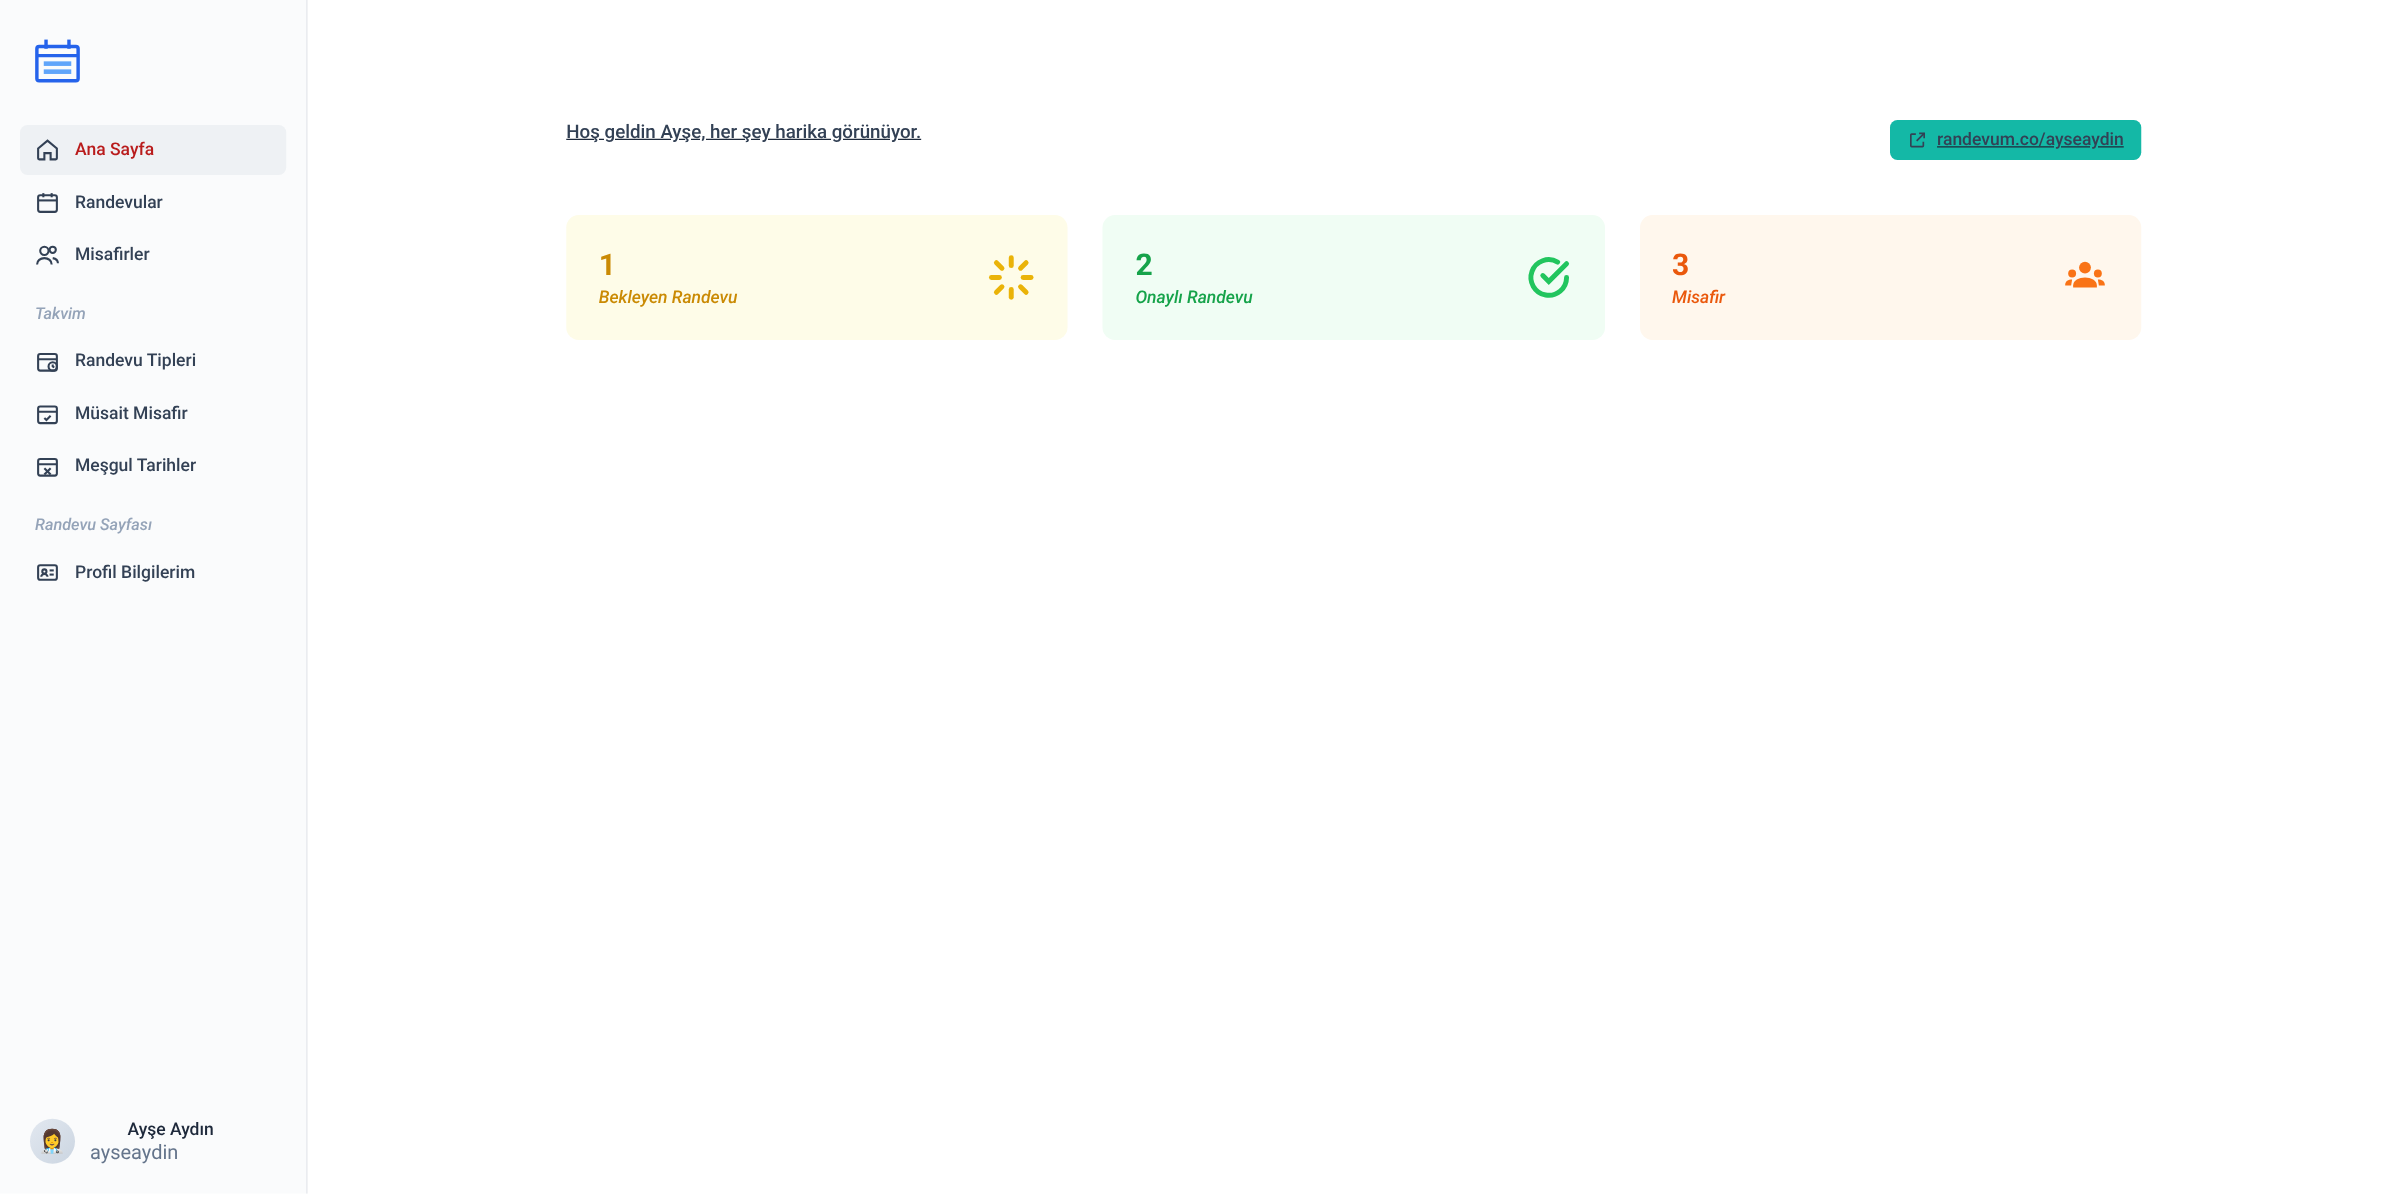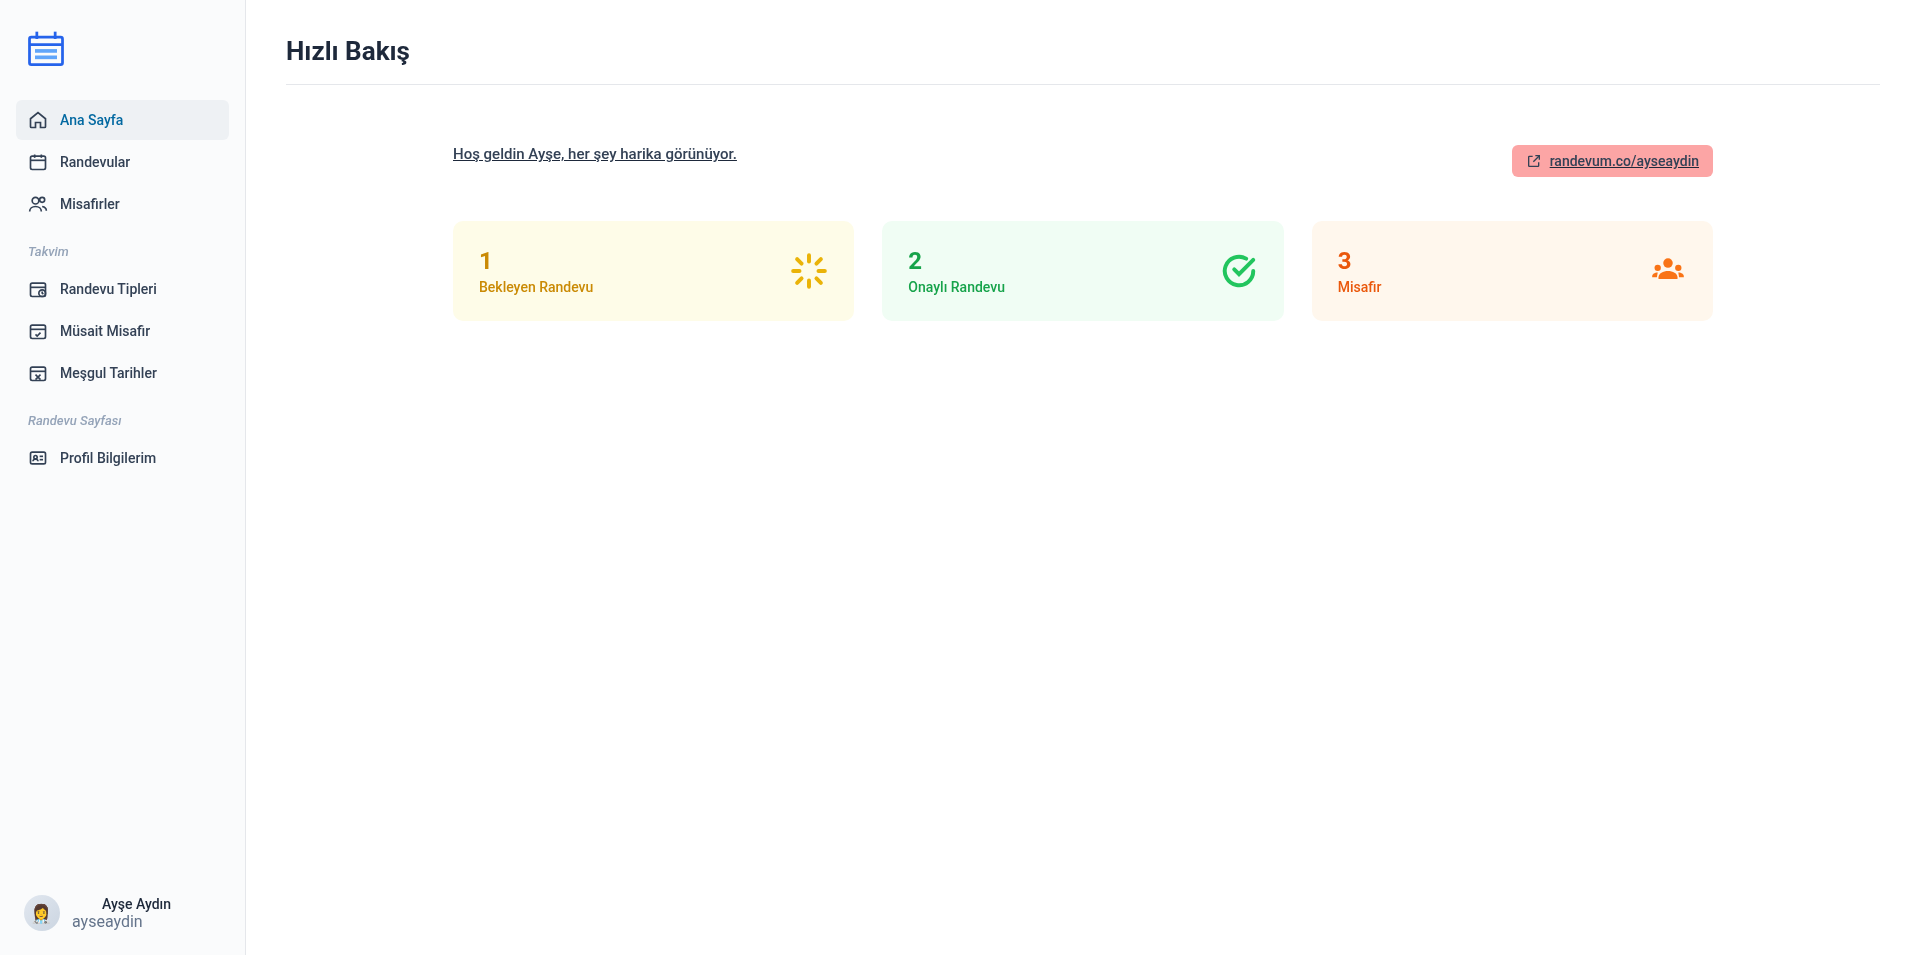--- a/index.html
+++ b/index.html
@@ -30,21 +30,21 @@
   display: flex;
   align-items: center;
   gap: 12px;
   padding: 10px 12px;
   border-radius: 6px;
   cursor: pointer;
   color: #334155;
   font-size: 14px;
   font-weight: 500;
 }
-.nav-item.active { background: #eef1f4; color: #0369a1; }
+.nav-item.active { background: #eef1f4; color: #b91c1c; }
 .nav-item svg { width: 20px; height: 20px; stroke: #334155; stroke-width: 2; fill: none; flex-shrink: 0; }
 .nav-header {
   font-size: 13px;
   color: #94a3b8;
   padding: 18px 12px 8px;
   font-weight: 500;
   font-style: italic;
 }
 .user-box {
   display: flex;
@@ -88,21 +88,21 @@
 }
 .welcome {
   font-size: 15px;
   color: #334155;
   font-weight: 500;
 }
 .share-chip {
   display: inline-flex;
   align-items: center;
   gap: 8px;
-  background: #fca5a5;
+  background: #14b8a6;
   border-radius: 6px;
   padding: 8px 14px;
   font-size: 14px;
   color: #334155;
   font-weight: 500;
   cursor: pointer;
 }
 .share-chip svg { width: 16px; height: 16px; stroke: #334155; stroke-width: 2; fill: none; }
 .cards {
   display: flex;
@@ -116,21 +116,21 @@
   justify-content: space-between;
   align-items: center;
   min-height: 100px;
 }
 .card-yellow { background: #fefce8; }
 .card-green  { background: #f0fdf4; }
 .card-orange { background: #fff7ed; }
 .card-gray   { background: #f1f5f9; }
 .card-left { display: flex; flex-direction: column; gap: 4px; }
 .stat-value { font-size: 24px; font-weight: 700; }
-.stat-label { font-size: 14px; font-weight: 500; }
+.stat-label { font-size: 14px; font-weight: 500; font-style: italic; }
 .card-yellow .stat-value, .card-yellow .stat-label { color: #ca8a04; }
 .card-green  .stat-value, .card-green  .stat-label { color: #16a34a; }
 .card-orange .stat-value, .card-orange .stat-label { color: #ea580c; }
 .card-gray   .stat-value { color: #1e293b; font-size: 22px; }
 .card-gray   .stat-label { color: #334155; }
 .card-icon { width: 38px; height: 38px; }
 </style>
 </head>
 <body>
 
@@ -216,21 +216,20 @@
   <div class="user-box">
     <div class="avatar">👩‍⚕️</div>
     <div>
       <div class="user-name">Ayşe Aydın</div>
       <div class="user-handle">ayseaydin</div>
     </div>
   </div>
 </aside>
 
 <main class="main">
-  <h1 class="page-title">Hızlı Bakış</h1>
 
   <div class="content">
     <div class="top-row">
       <div class="welcome">Hoş geldin Ayşe, her şey harika görünüyor.</div>
       <div class="share-chip">
         <svg viewBox="0 0 24 24">
             <path d="M14 4h6v6"></path>
             <path d="M20 4l-9 9"></path>
             <path d="M19 14v5a1 1 0 0 1-1 1H5a1 1 0 0 1-1-1V6a1 1 0 0 1 1-1h5"></path>
           </svg>

